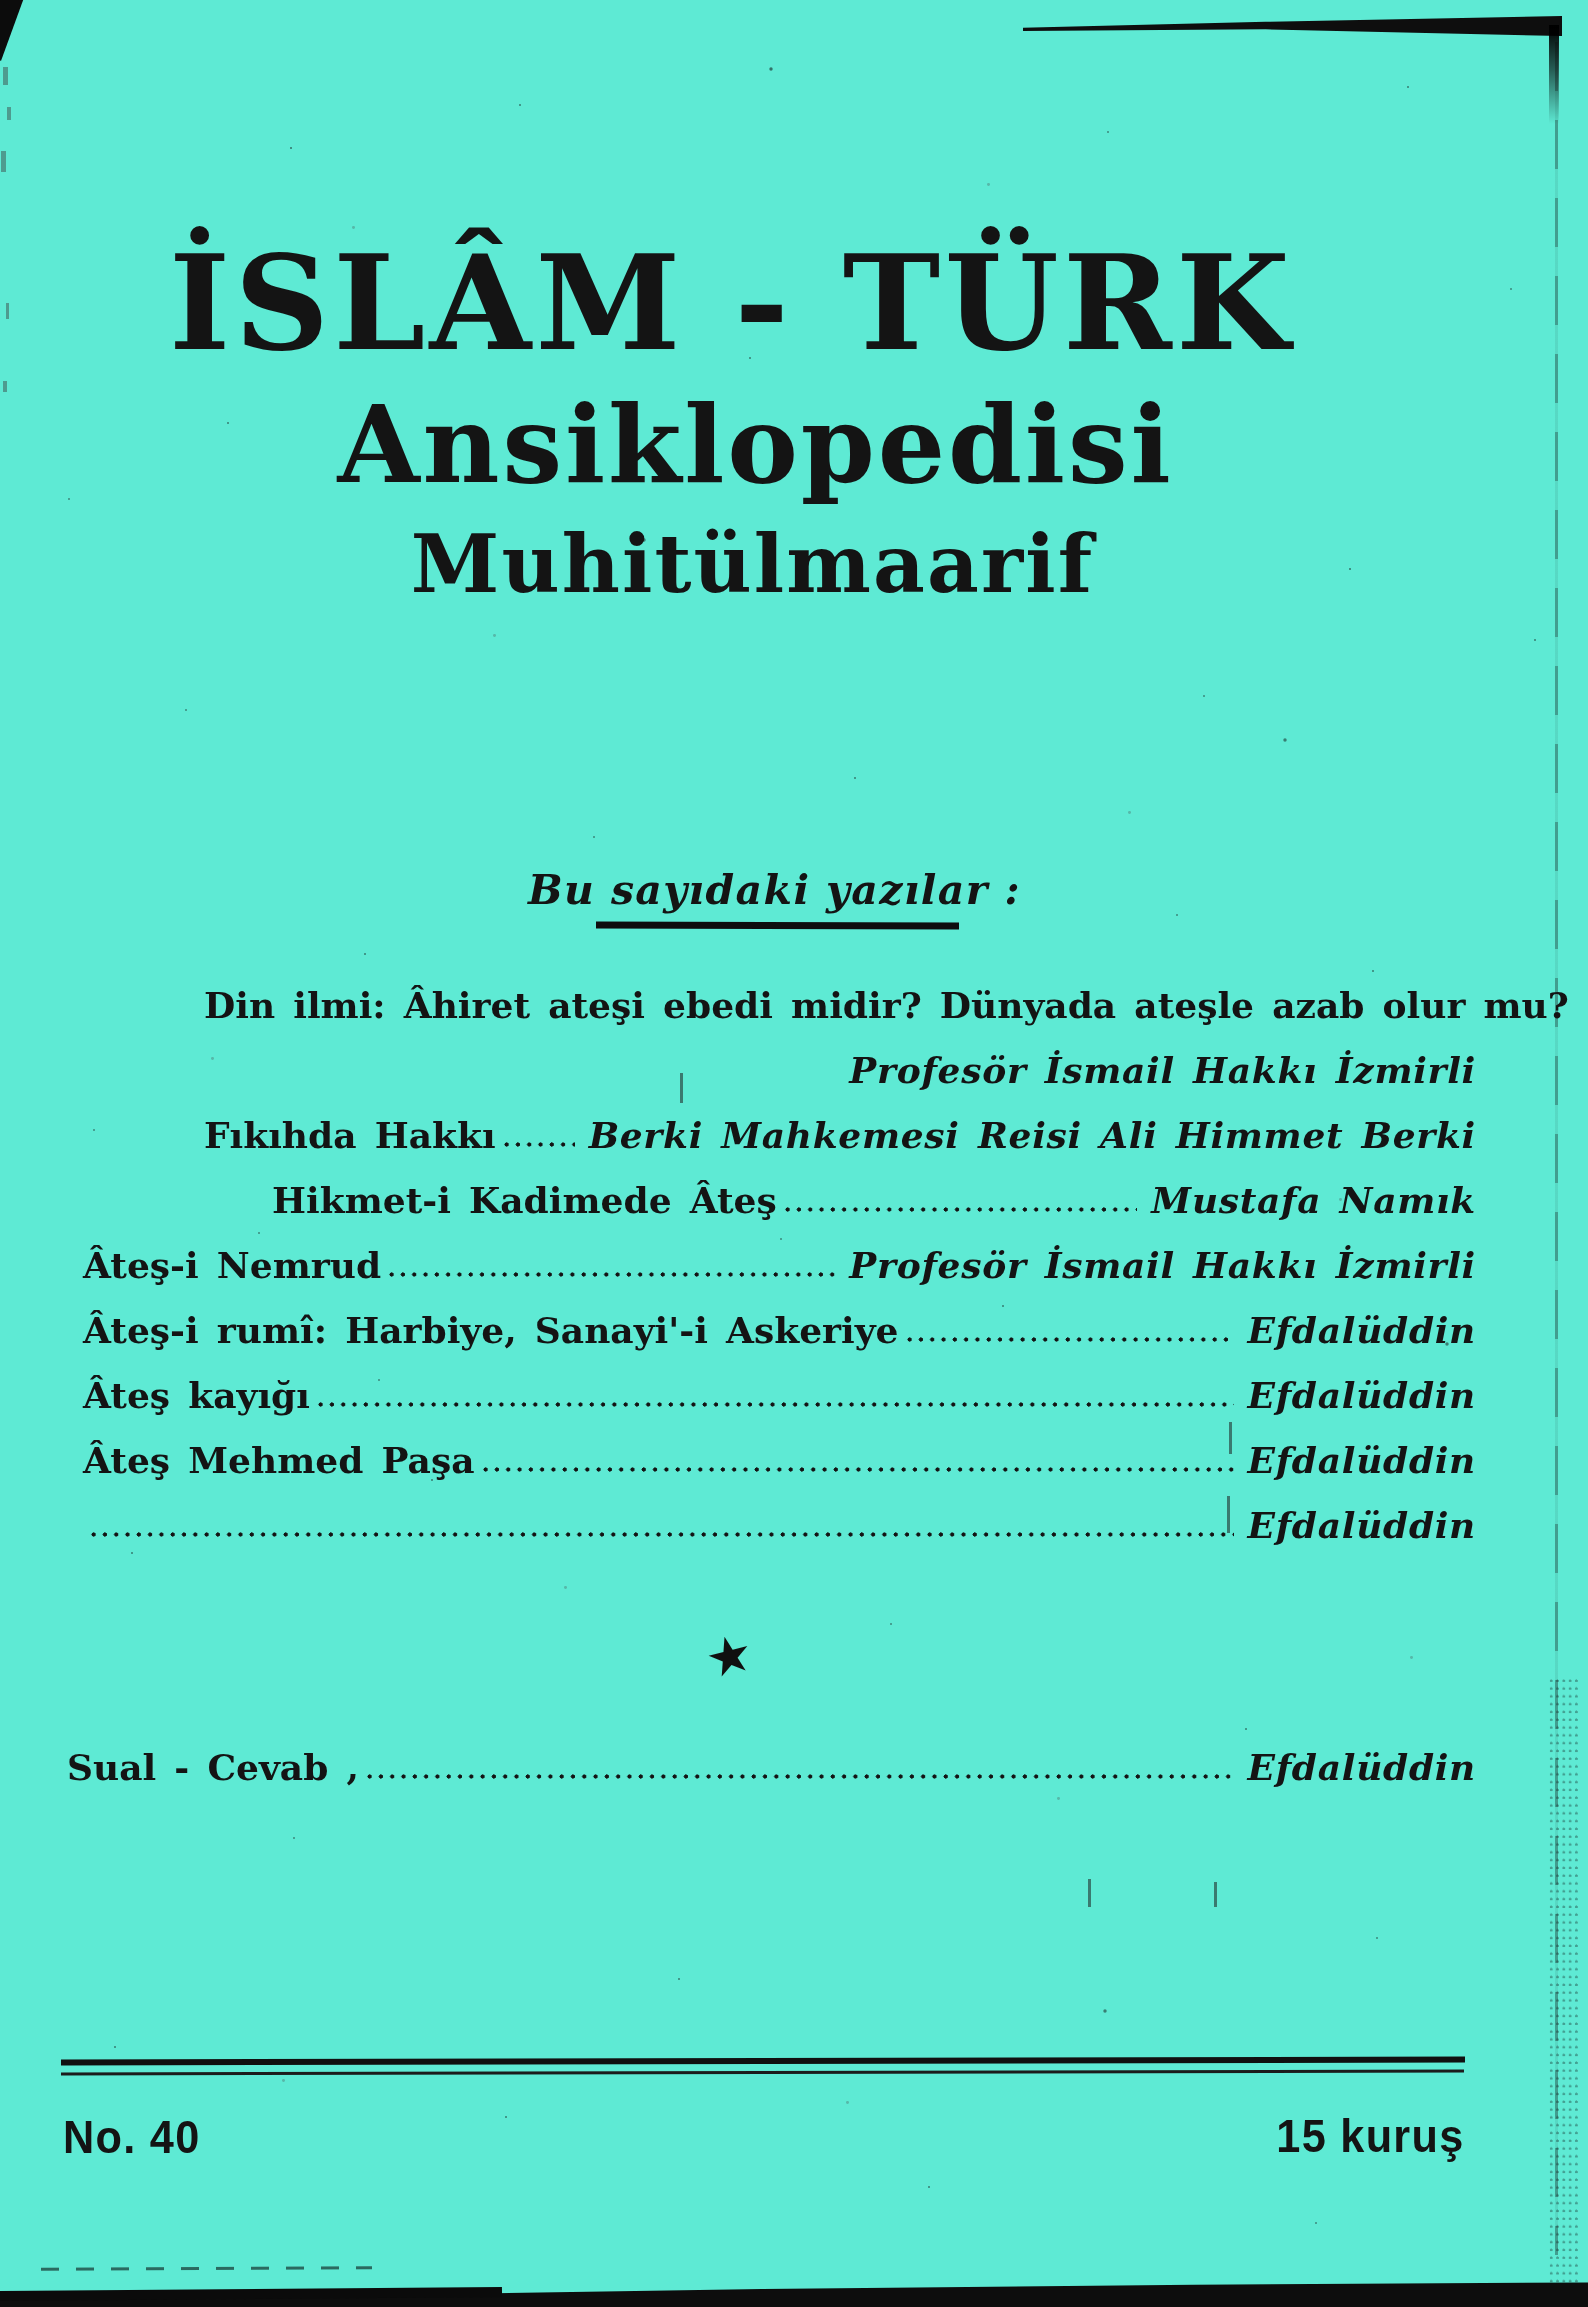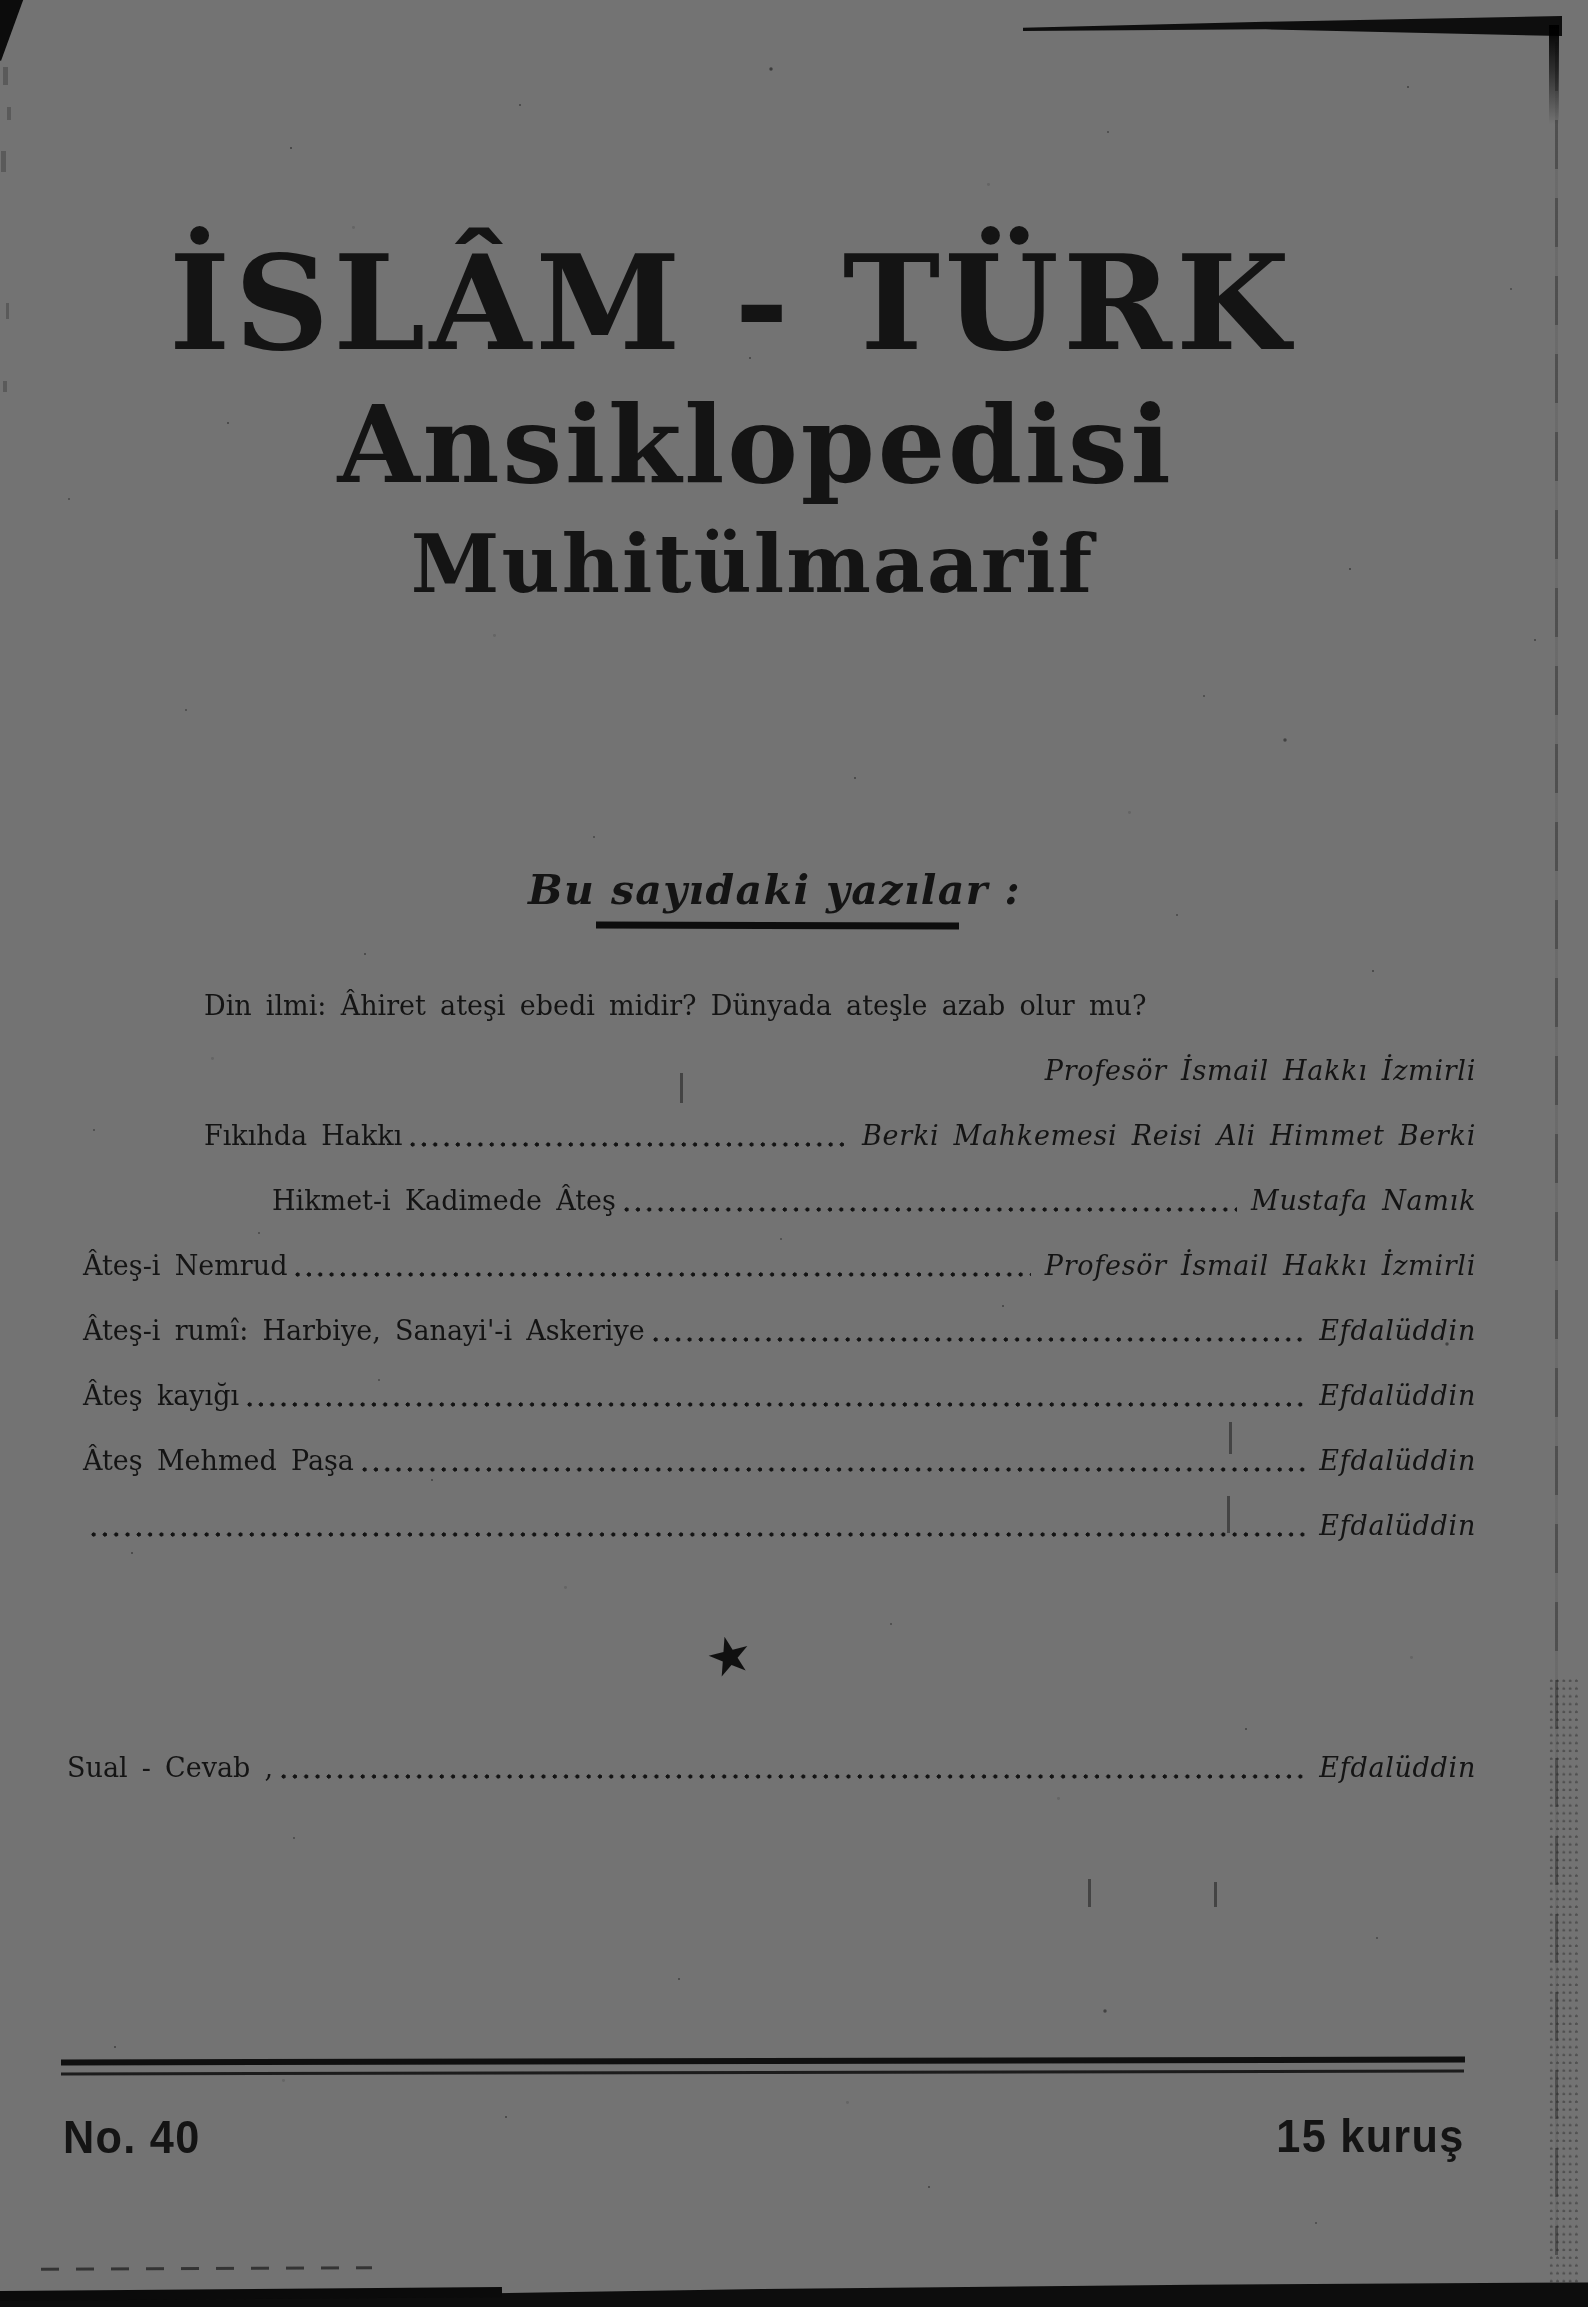--- a/index.html
+++ b/index.html
@@ -1,17 +1,17 @@
 <!DOCTYPE html>
 <html style="font-size:11.3px"><head>
 <meta charset="utf-8">
 <style>
   html,body{margin:0;padding:0;background:#8a8a8a;}
   .page{
-    position:relative;width:1589px;height:2307px;background:#737373;
+    position:relative;width:1589px;height:2307px;background:#5eead4;
     overflow:hidden;font-family:"DejaVu Serif",serif;color:#141414;
   }
   
   .h1{position:absolute;top:238px;left:0;width:1589px;text-align:center;
       font-size:131px;line-height:1;font-weight:bold;letter-spacing:4.2px;
       transform:translateX(-63px);white-space:nowrap;}
   .h2{position:absolute;top:392px;left:0;width:1589px;text-align:center;
       font-size:106px;line-height:1;font-weight:bold;letter-spacing:2.8px;
       transform:translateX(-39px);white-space:nowrap;}
   .h3{position:absolute;top:524px;left:0;width:1589px;text-align:center;
@@ -19,21 +19,21 @@
       transform:translateX(-42px);white-space:nowrap;}
   .subtitle{position:absolute;top:866px;left:0;width:1589px;text-align:center;
       font-size:41px;font-style:italic;font-weight:bold;letter-spacing:1.4px;
       transform:translateX(-20px);white-space:nowrap;}
   .subtitle-rule{position:absolute;left:596px;top:922px;width:363px;height:7px;
       background:#0e0e0e;transform:rotate(.15deg);}
   
   .toc{position:absolute;}
   #toc1{left:83px;top:985px;width:1393px;}
   #toc2{left:67px;top:1747px;width:1409px;}
-  .row{display:flex;align-items:baseline;font-weight:normal;font-size:27px;
+  .row{display:flex;align-items:baseline;font-weight:bold;font-size:36px;
       line-height:41px;margin-bottom:24px;white-space:nowrap;}
   .row .title{word-spacing:5.6px;}
   .row .author{font-style:italic;letter-spacing:0.7px;word-spacing:5px;}
   .leader{flex:1 1 auto;height:7px;align-self:flex-end;margin:0 14px 7.8px 7px;
       background:radial-gradient(circle at 3.5px 3.5px,#131313 1.9px,rgba(0,0,0,0) 2.3px)
                  left center/11.3px 7px repeat-x;}
   .indent-1{padding-left:121px;}
   .indent-2{padding-left:189px;margin-top:17px;}
   .author-only{justify-content:flex-end;}
   

